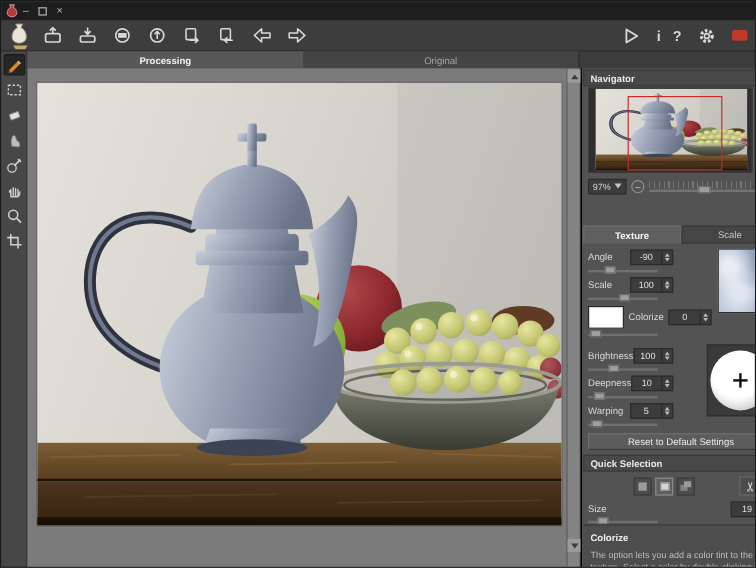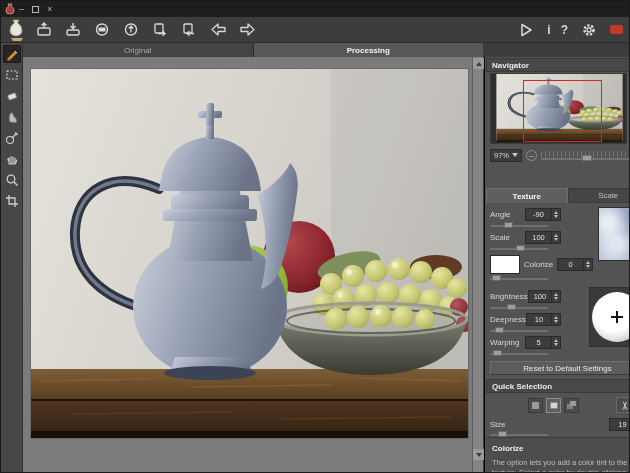--- a/index.html
+++ b/index.html
@@ -388,22 +388,22 @@
     </div>
     <div class="tool">
       <svg width="14" height="14" viewBox="0 0 14 14">
           <path d="M4,1 V10 H13 M1,4 H10 V13" stroke="#cfcfcf" stroke-width="1.3" fill="none"></path>
         </svg>
     </div>
   </div>
 
   <div class="center">
     <div class="view-tabs">
+      <div class="vtab processing">Processing</div>
       <div class="vtab original">Original</div>
-      <div class="vtab processing">Processing</div>
     </div>
     <div class="canvas">
       <svg class="photo" viewBox="0 0 437 369">
         <use href="#still-life"></use>
       </svg>
     </div>
     <div class="vscroll">
       <div class="vs-btn up">
           <div class="tri-up"></div>
         </div>

